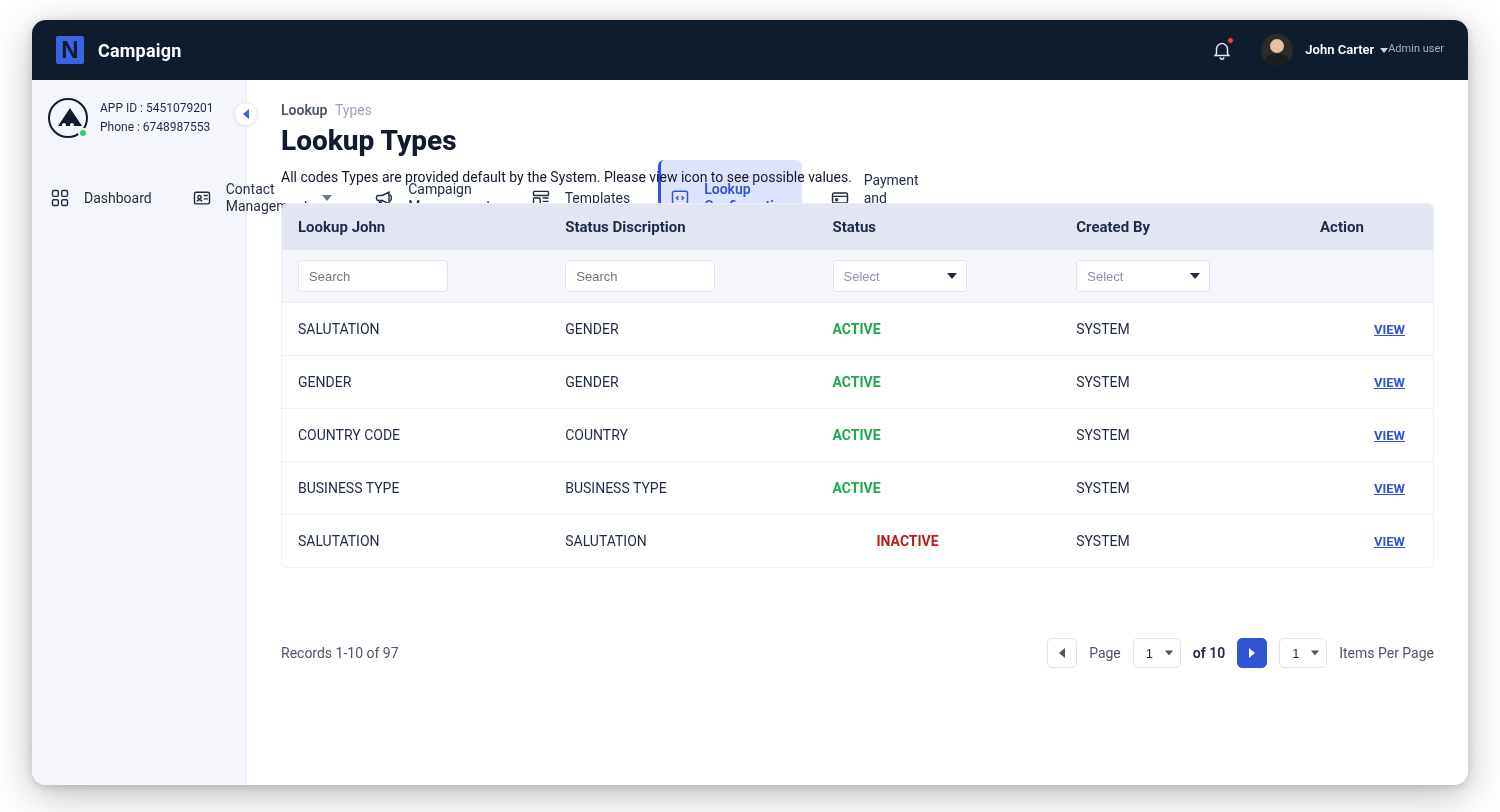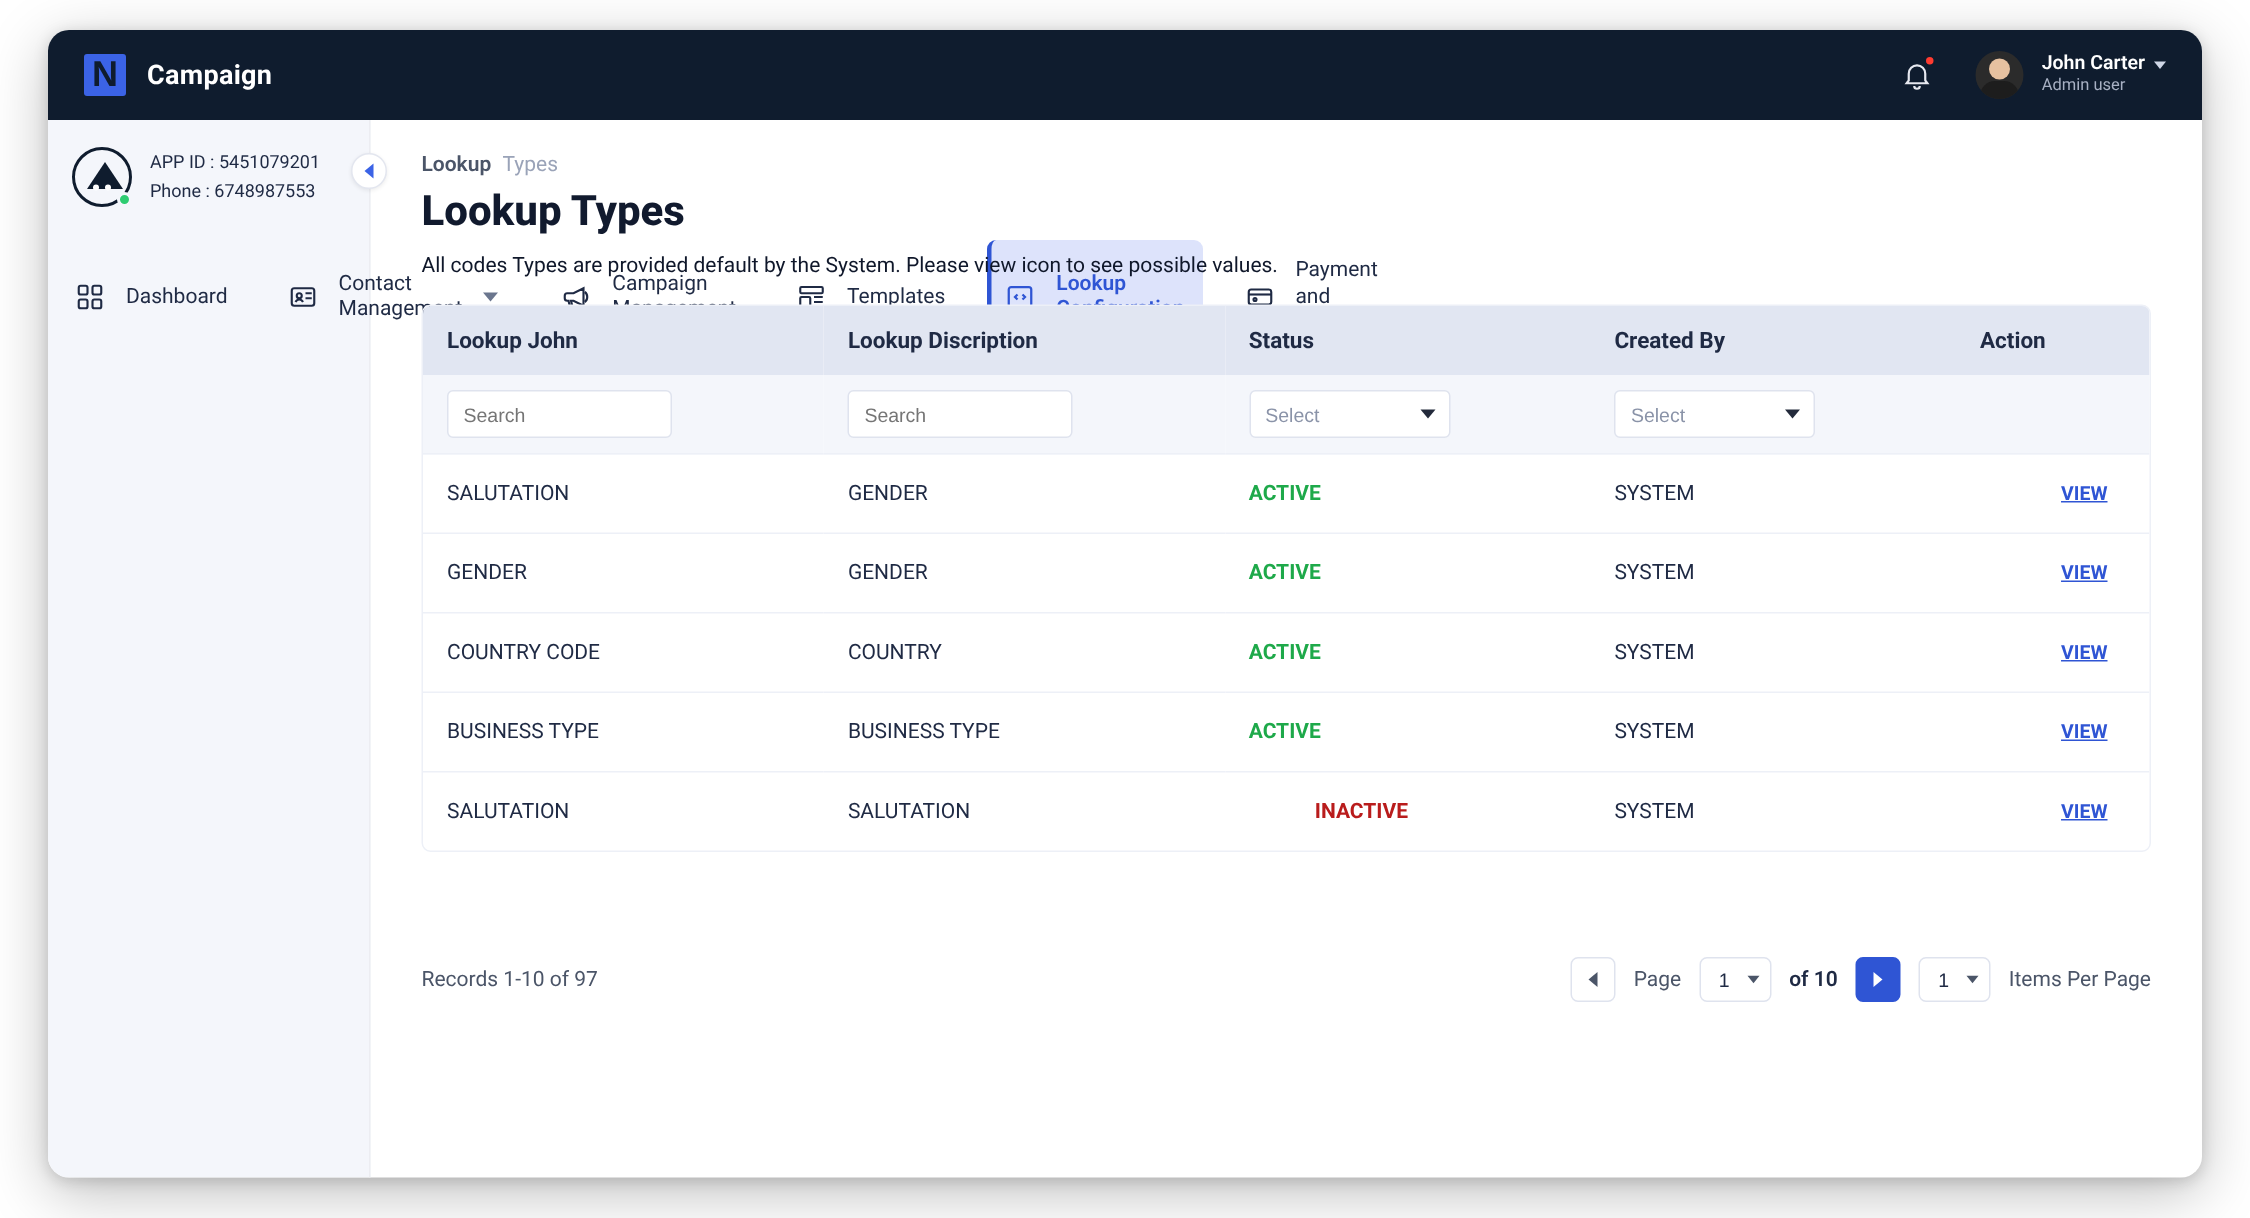--- a/index.html
+++ b/index.html
@@ -14,21 +14,21 @@
   .brand-name { font-size: 18px; font-weight: 700; letter-spacing: .2px; }
   .top-spacer { flex: 1; }
   .bell { width: 22px; height: 22px; margin-right: 28px; position: relative; cursor: pointer; }
   .bell svg { stroke: #e6e8ef; }
   .bell-dot { position: absolute; top: -2px; right: -1px; width: 7px; height: 7px; border-radius: 50%; background: #ff3b30; border: 1px solid #0f1c2e; }
   .user-chip { display: flex; align-items: center; gap: 12px; cursor: pointer; }
   .avatar { width: 32px; height: 32px; border-radius: 50%; background: radial-gradient(circle at 50% 28%, #e8c7a9 0 9px, transparent 9px), linear-gradient(#2b2b2b,#2b2b2b); background-color:#2b2b2b; background-repeat:no-repeat; }
   .avatar { background: #2b2b2b; position: relative; overflow: hidden; }
   .avatar::before { content:""; position:absolute; top:5px; left:9px; width:14px; height:14px; border-radius:50%; background:#e6c1a0; }
   .avatar::after  { content:""; position:absolute; bottom:-6px; left:3px; width:26px; height:18px; border-radius:10px 10px 0 0; background:#1d1d1d; }
-  .user-meta { display: flex; flex-direction: column; line-height: 1.15; }
+  .user-meta { display: flex; flex-direction: row; line-height: 1.15; }
   .user-name { font-size: 13px; font-weight: 600; display: flex; align-items: center; gap: 6px; }
   .user-role { font-size: 11px; color: #a7b0c3; }
   .caret-down { width: 0; height: 0; border-left: 4px solid transparent; border-right: 4px solid transparent; border-top: 5px solid #cfd6e6; display:inline-block; }
   
   .body { flex: 1; display: flex; min-height: 0; }
   .sidebar { width: 215px; background: #f4f6fb; border-right: 1px solid #ecedf2; display: flex; flex-direction: column; }
   .side-head { padding: 18px 16px 16px 16px; display: flex; align-items: center; gap: 12px; position: relative; }
   .app-circle { width: 40px; height: 40px; border: 2px solid #0f1c2e; border-radius: 50%; position: relative; }
   .app-circle .tri { position:absolute; top:8px; left:8px; width:0; height:0; border-left:12px solid transparent; border-right:12px solid transparent; border-bottom:18px solid #0f1c2e; }
   .app-circle .dot1 { position:absolute; bottom:9px; left:12px; width:4px; height:4px; border-radius:50%; background:#fff; }
@@ -202,21 +202,21 @@
           <span style="margin-left:4px;">Types</span>
         </div>
         <h1 class="page-title">Lookup Types</h1>
         <p class="page-help">All codes Types are provided default by the System. Please view icon  to see possible values.</p>
 
         <div class="grid">
           <table>
             <thead>
               <tr>
                 <th>Lookup John</th>
-                <th>Lookup Discription</th>
+                <th>Status Discription</th>
                 <th>Status</th>
                 <th>Created By</th>
                 <th class="th-action">Action</th>
               </tr>
               <tr class="filter-row">
                 <td><input class="filter-input" placeholder="Search" style=""></td>
                 <td><input class="filter-input" placeholder="Search" style=""></td>
                 <td>
                   <span class="sel-wrap">
                     <select class="filter-select"><option>Select</option></select>

